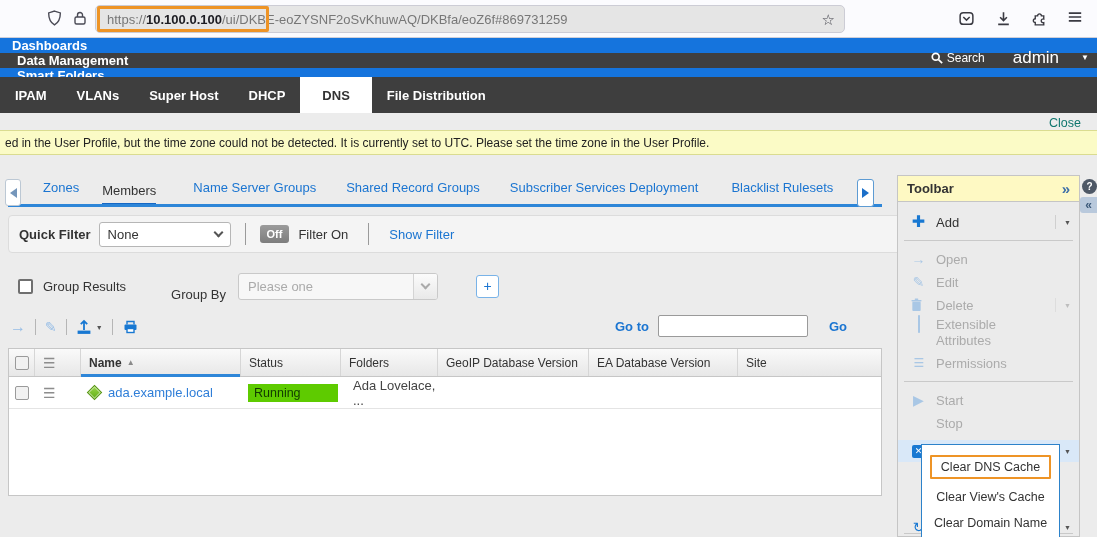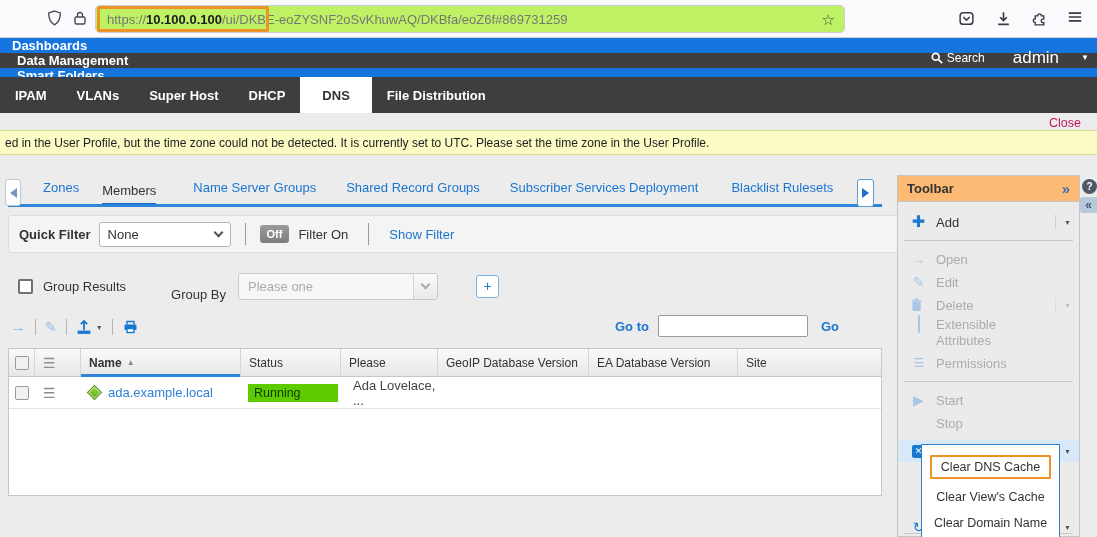--- a/index.html
+++ b/index.html
@@ -3,42 +3,42 @@
 <meta charset="utf-8">
 <style>
   * { margin:0; padding:0; box-sizing:border-box; }
   html,body { width:1097px; height:537px; }
   body { font-family:"Liberation Sans","DejaVu Sans",sans-serif; }
   #app { position:relative; width:1097px; height:537px; background:#ececec; overflow:hidden; }
 
   
   .chrome { position:absolute; top:0; left:0; width:1097px; height:38px; background:#fbfbfe; border-bottom:1px solid #cfcfd8; }
   .chrome-icon { position:absolute; top:9px; color:#4a4a55; }
-  .urlbar { position:absolute; left:95px; top:5px; width:750px; height:28px; background:#bef264; border:1px solid #ccccd5; border-radius:5px; display:flex; align-items:center; font-size:13px; color:#777; }
+  .urlbar { position:absolute; left:95px; top:5px; width:750px; height:28px; background:#e5e5e5; border:1px solid #ccccd5; border-radius:5px; display:flex; align-items:center; font-size:13px; color:#777; }
   .url-highlight-box { position:absolute; left:1px; top:0px; width:172px; height:26px; border:3px solid #ee9426; border-radius:2px; pointer-events:none; }
   .url-text { padding-left:11px; white-space:nowrap; overflow:hidden; }
   .url-host { color:#1c1c22; font-weight:700; }
   .url-star { position:absolute; right:9px; top:5px; font-size:15px; color:#45454e; }
 
   
   .nav { position:absolute; top:38px; left:0; width:1097px; height:39px; background:#1574dd; display:flex; align-items:stretch;flex-direction:column; }
   .nav-item { display:flex; align-items:center; padding:0 17px; color:#fff; font-size:13px; font-weight:700; cursor:pointer; }
   .nav-item.active { background:#3f3f3f; }
   .nav-right { position:absolute; right:0; top:0; height:39px; display:flex; align-items:center; gap:6px; padding-right:8px; color:#fff; }
   .nav-search { display:flex; align-items:center; gap:4px; font-size:12px; color:#fff; }
   .nav-user { font-size:17px; margin-left:22px; }
   .nav-caret { font-size:8px; margin-left:16px; }
 
   
   .subnav { position:absolute; top:77px; left:0; width:1097px; height:36px; background:#3e3e3e; display:flex; align-items:stretch; }
   .subnav-item { display:flex; align-items:center; padding:0 15px; color:#fff; font-size:13px; font-weight:700; cursor:pointer; }
   .subnav-item.active { background:#fff; color:#333; }
 
   
-  .close-link { position:absolute; top:116px; right:16px; font-size:12.5px; color:#be185d; cursor:pointer; }
+  .close-link { position:absolute; top:116px; right:16px; font-size:12.5px; color:#0f766e; cursor:pointer; }
   .banner { position:absolute; top:130px; left:0; width:1097px; height:25px; background:#fbfbc6; border-top:1px solid #dadc90; border-bottom:1px solid #dadc90; display:flex; align-items:center; font-size:12px; color:#222; padding-left:5px; }
 
   
   .tabstrip { position:absolute; top:176px; left:8px; width:874px; height:31px; border-bottom:3px solid #2e86d8; display:flex; align-items:flex-end; }
   .tab-scroll-left { position:absolute; left:-3px; top:3px; width:16px; height:27px; background:#fff; border:1px solid #bcc8d4; border-radius:3px; display:flex; align-items:center; justify-content:center; cursor:pointer; }
   .tab-scroll-right { position:absolute; right:8px; top:3px; width:17px; height:28px; background:#fff; border:1px solid #5d9bd3; border-radius:3px; display:flex; align-items:center; justify-content:center; cursor:pointer; z-index:2; }
   .tri-left { width:0; height:0; border-top:5px solid transparent; border-bottom:5px solid transparent; border-right:7px solid #7596bb; }
   .tri-right { width:0; height:0; border-top:5px solid transparent; border-bottom:5px solid transparent; border-left:7px solid #1b6fc9; }
   .tabs-flow { display:flex; align-items:flex-end; padding-left:35px; white-space:nowrap; overflow:hidden; width:860px; }
   .tab { font-size:13px; color:#1b75d1; padding:6px 0 9px 0; cursor:pointer; }
@@ -67,21 +67,21 @@
   
   .action-row { position:absolute; top:314px; left:10px; width:874px; height:26px; display:flex; align-items:center; }
   .aicon { font-size:16px; cursor:pointer; line-height:1; }
   .aicon.dis { color:#96bde6; cursor:default; }
   .aicon.en { color:#1878d2; }
   .adiv { width:1px; height:16px; background:#b5b5b5; margin:0 9px; }
   .mini-caret { font-size:7px; color:#555; margin-left:4px; }
   .goto-wrap { position:absolute; left:605px; top:1px; display:flex; align-items:center; }
   .goto-label { font-size:13px; font-weight:700; color:#1b75d1; margin-right:9px; }
   .goto-input { width:150px; height:22px; border:1px solid #9a9a9a; border-radius:2px; background:#fff; font-size:12px; padding:0 5px; font-family:inherit; }
-  .go-btn { font-size:13px; font-weight:700; color:#1b75d1; margin-left:13px; cursor:pointer; }
+  .go-btn { font-size:13px; font-weight:700; color:#1b75d1; margin-left:21px; cursor:pointer; }
 
   
   .grid { position:absolute; top:348px; left:8px; width:874px; height:148px; border:1px solid #c6c6c6; background:#fff; }
   .grid-header { display:flex; height:28px; background:linear-gradient(#fafafa,#e7e7e7); border-bottom:1px solid #c6c6c6; }
   .gh-cell { display:flex; align-items:center; font-size:12px; color:#333; border-right:1px solid #d6d6d6; padding-left:8px; position:relative; }
   .gh-cell:last-child { border-right:none; }
   .gh-name { font-weight:700; }
   .sort-arrow { font-size:8px; color:#8a8a8a; margin-left:5px; }
   .name-underline { position:absolute; left:0; bottom:-1px; width:100%; height:3px; background:#2e86d8; }
   .grid-row { display:flex; height:32px; background:#fff; border-bottom:1px solid #e4e4e4; }
@@ -95,21 +95,21 @@
   .w-ea{width:149px;}
   .w-site{flex:1;}
   .cb-sm { width:14px; height:14px; border:1px solid #9a9a9a; border-radius:2px; background:#f1f1f1; cursor:pointer; }
   .burger { color:#8d8d8d; font-size:14px; cursor:pointer; }
   .member-icon { width:11px; height:11px; transform:rotate(45deg); background:linear-gradient(135deg,#9ad64a,#5fae14); border:1px solid #55950f; margin:0 8px 0 4px; flex:none; box-shadow:inset 0 0 0 1px rgba(255,255,255,.5); }
   .row-link { color:#2f7ed8; font-size:13px; cursor:pointer; white-space:nowrap; }
   .status-badge { background:#5ecb00; color:#123a00; font-size:12.5px; padding:2px 6px; width:90px; height:18px; line-height:14px; }
 
   
   .toolbar-panel { position:absolute; top:175px; left:897px; width:183px; height:362px; background:#ebebeb; border:1px solid #c5c5c5; }
-  .tb-header { height:26px; background:#fdba74; border-bottom:1px solid #c5c5c5; display:flex; align-items:center; justify-content:space-between; padding:0 9px; }
+  .tb-header { height:26px; background:#fef9c3; border-bottom:1px solid #c5c5c5; display:flex; align-items:center; justify-content:space-between; padding:0 9px; }
   .tb-title { font-size:13px; font-weight:700; color:#333; }
   .tb-collapse { font-size:15px; font-weight:700; color:#3e6fa8; cursor:pointer; }
   .tb-body { padding-top:9px; }
   .tb-item { height:22px; display:flex; align-items:center; padding-left:12px; position:relative; margin-bottom:1px; cursor:pointer; }
   .tb-item .tb-label { font-size:13px; color:#333; margin-left:9px; }
   .tb-item.disabled { cursor:default; }
   .tb-item.disabled .tb-label { color:#ababab; }
   .tb-item.highlight { background:#d9e8f8; height:22px; }
   .tb-item.tall { height:34px; align-items:flex-start; }
   .tb-item.tall .tb-label { line-height:16px; }
@@ -320,21 +320,21 @@
         </div>
       <div class="gh-cell w-name gh-name">
         <span>Name</span>
         <span class="sort-arrow">▲</span>
         <span class="name-underline"></span>
       </div>
       <div class="gh-cell w-status">
           <span>Status</span>
         </div>
       <div class="gh-cell w-comment">
-          <span>Please</span>
+          <span>Folders</span>
         </div>
       <div class="gh-cell w-geoip">
           <span>GeoIP Database Version</span>
         </div>
       <div class="gh-cell w-ea">
           <span>EA Database Version</span>
         </div>
       <div class="gh-cell w-site">
           <span>Site</span>
         </div>

